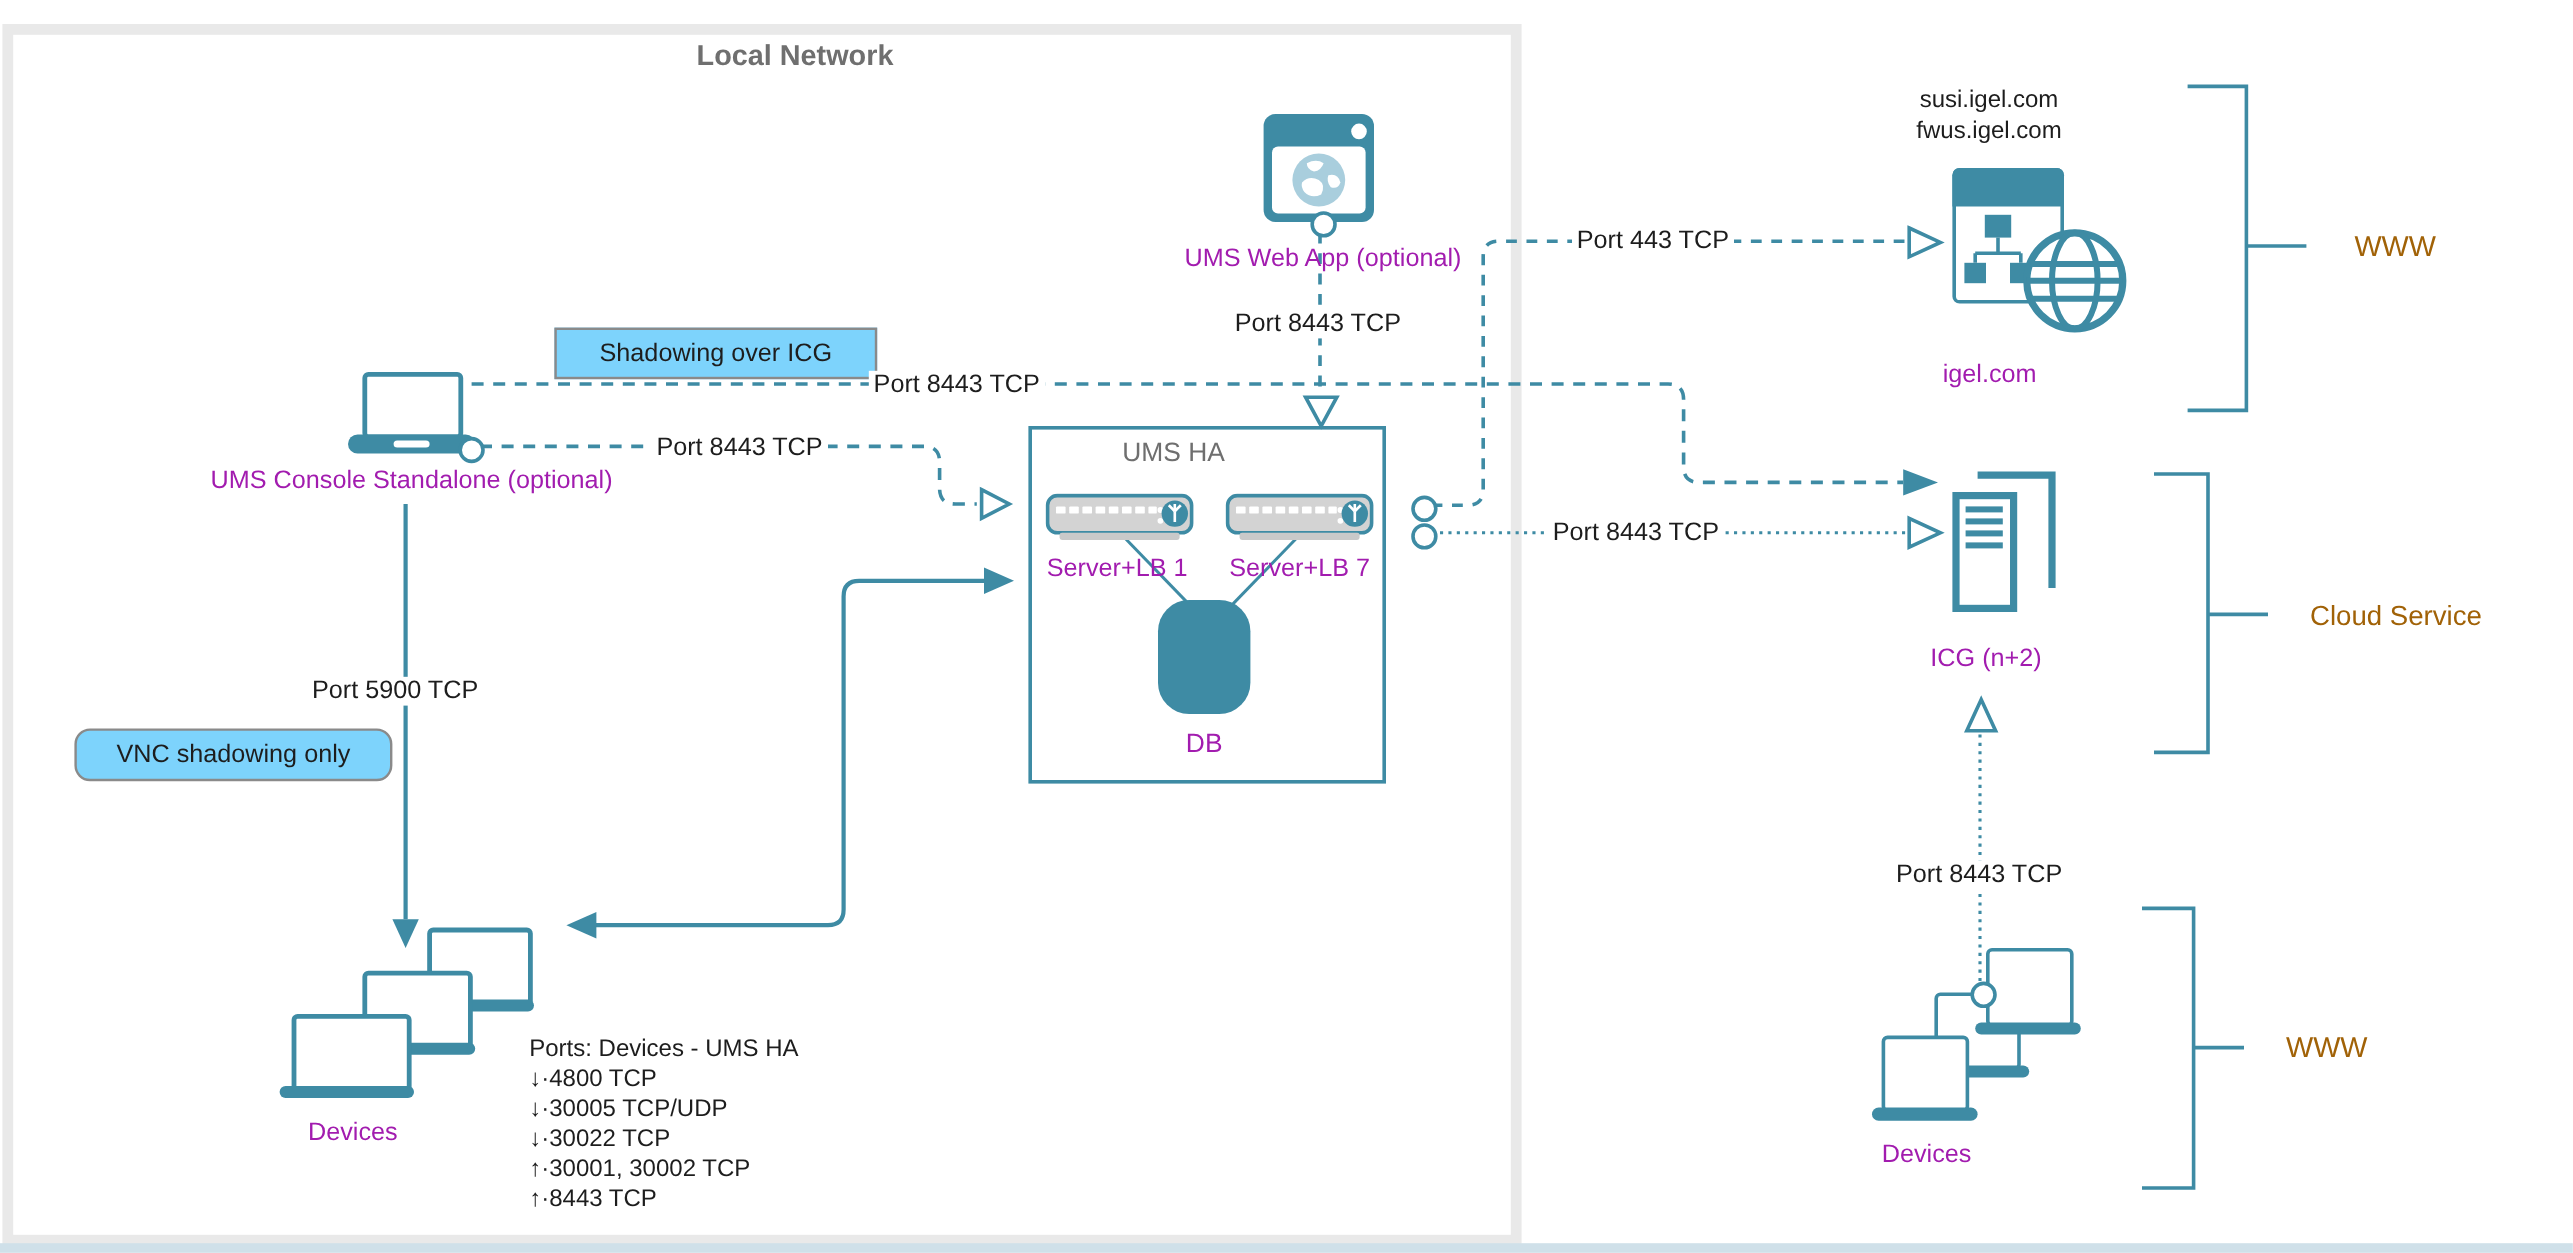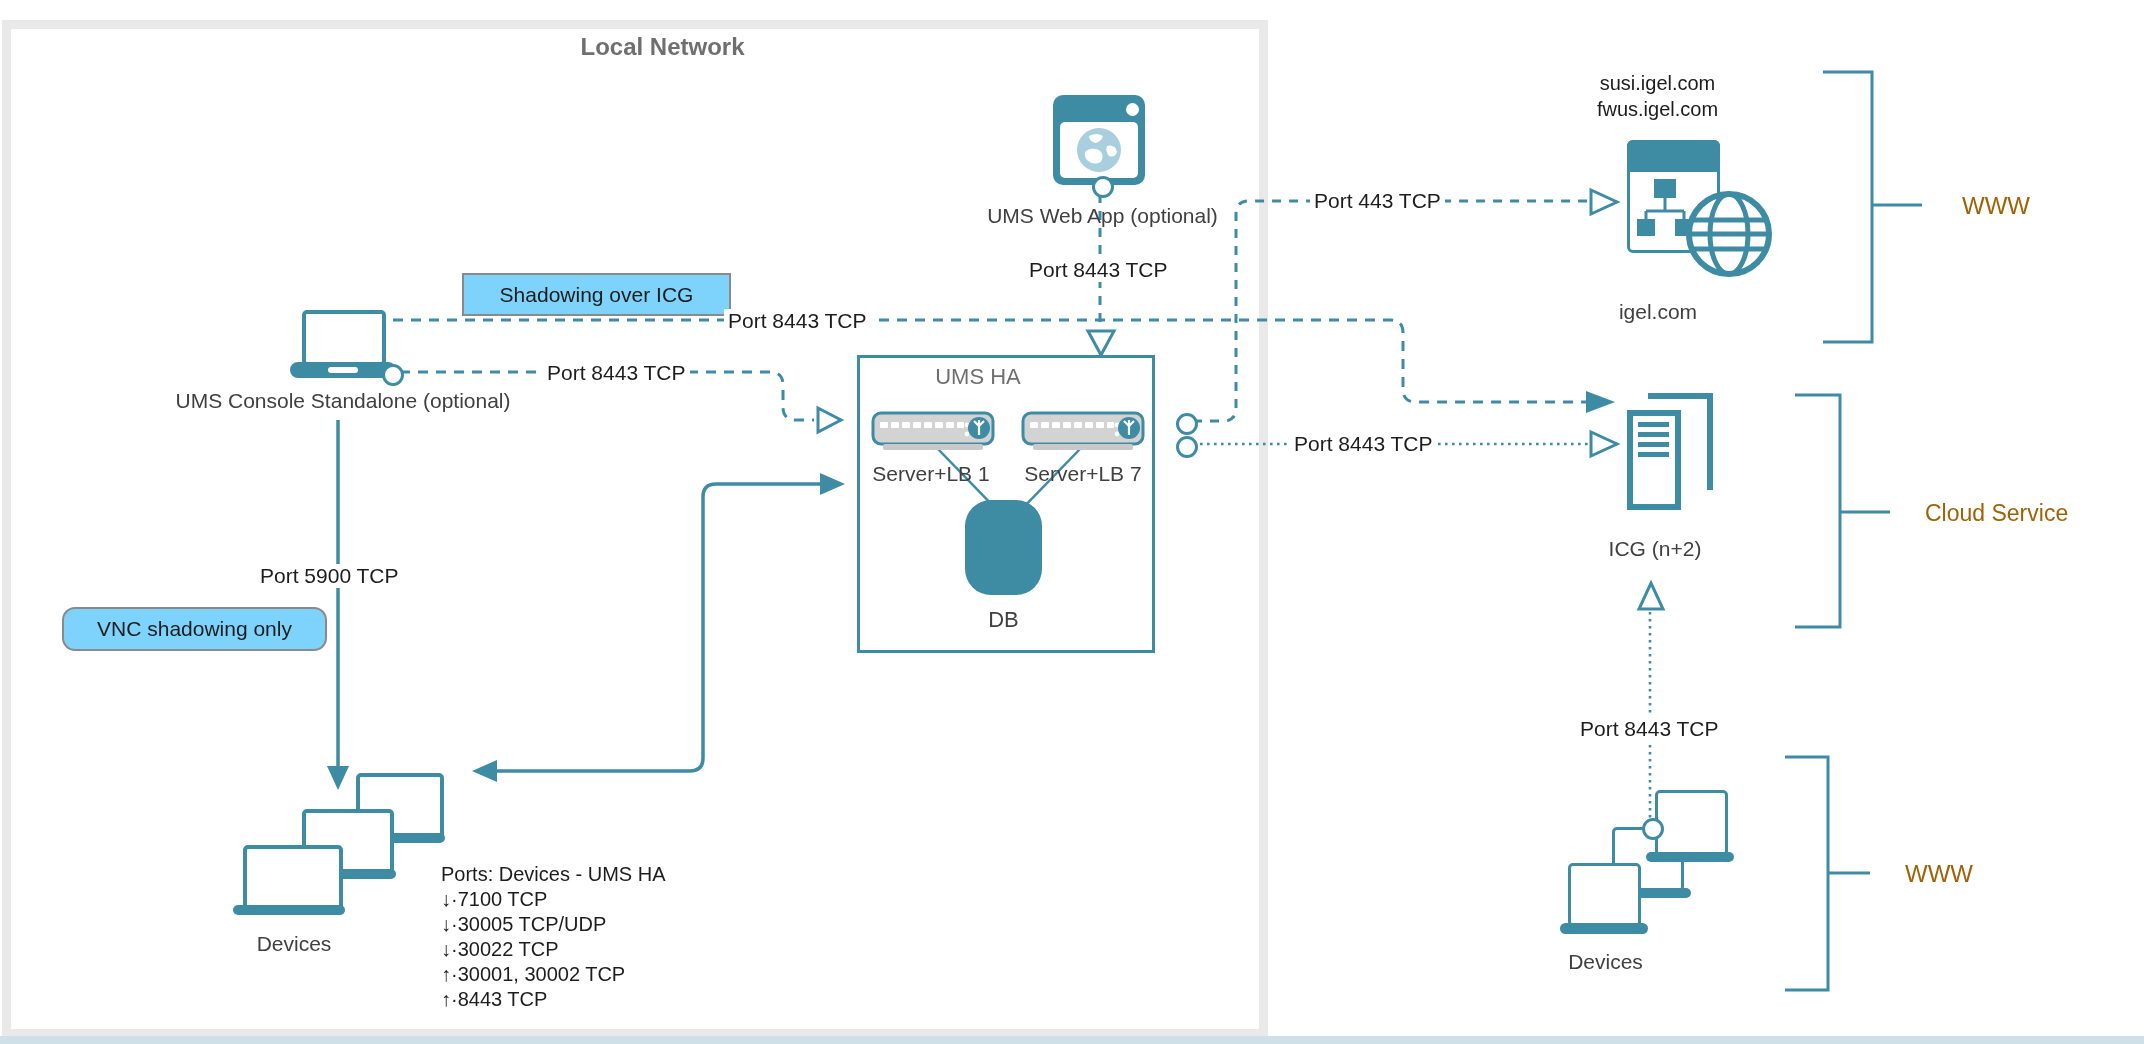--- a/index.html
+++ b/index.html
@@ -7,21 +7,21 @@
        font-family:"Liberation Sans","DejaVu Sans",sans-serif;overflow:hidden;}
   .abs{position:absolute;}
   
   #ln-border{left:2px;top:20px;width:1248px;height:1000px;border:9px solid #e9e9e9;z-index:1;}
   #wires{left:0;top:0;width:2144px;height:1044px;z-index:2;}
   .layer3{z-index:3;}
   .layer4{z-index:4;}
   .layer5{z-index:5;}
   
   .ln-title{font-size:24px;font-weight:bold;color:#6f6f6f;text-align:center;}
-  .teal-label{font-size:21px;color:#404040;text-align:center;white-space:nowrap;}
+  .teal-label{font-size:21px;color:#a21caf;text-align:center;white-space:nowrap;}
   .gray-label{font-size:22px;color:#6f6f6f;text-align:center;}
   .port-label{font-size:21px;color:#1d1d1d;background:#ffffff;padding:0 4px;white-space:nowrap;}
   .plain-label{font-size:24px;color:#a16207;white-space:nowrap;}
   .callout{border:2px solid #8a8a8a;background:#7dd3fc;font-size:21px;color:#1d1d1d;
            display:flex;align-items:center;justify-content:center;white-space:nowrap;}
   .domains{font-size:20px;color:#1d1d1d;text-align:center;line-height:26px;white-space:nowrap;}
   .ports-block{font-size:20px;color:#1d1d1d;line-height:25px;white-space:nowrap;}
   
   .node-circle{width:16px;height:16px;border:3px solid #3e8ba4;border-radius:50%;background:#ffffff;}
   .lap-screen{position:absolute;background:#ffffff;border:4px solid #3e8ba4;border-radius:5px;}
@@ -197,21 +197,21 @@
   <div class="lap-base" style="left:343px;top:833px;width:102px;height:10px;"></div>
   <div class="lap-screen" style="left:302px;top:809px;width:84px;height:58px;"></div>
   <div class="lap-base" style="left:291px;top:869px;width:105px;height:10px;"></div>
   <div class="lap-screen" style="left:243px;top:845px;width:92px;height:58px;"></div>
   <div class="lap-base" style="left:233px;top:905px;width:112px;height:10px;"></div>
 </div>
 <div class="abs layer3 teal-label" style="left:238px;top:932px;width:112px;">Devices</div>
 
 <div class="abs layer3 ports-block" style="left:407px;top:862px;margin-left:34px;">
   <div>Ports: Devices - UMS HA</div>
-  <div>↓·7100 TCP</div>
+  <div>↓·4800 TCP</div>
   <div>↓·30005 TCP/UDP</div>
   <div>↓·30022 TCP</div>
   <div>↑·30001, 30002 TCP</div>
   <div>↑·8443 TCP</div>
 </div>
 
 <div class="abs layer3 domains" style="left:1555px;top:70px;width:205px;">
   <div>susi.igel.com</div>
   <div>fwus.igel.com</div>
 </div>

